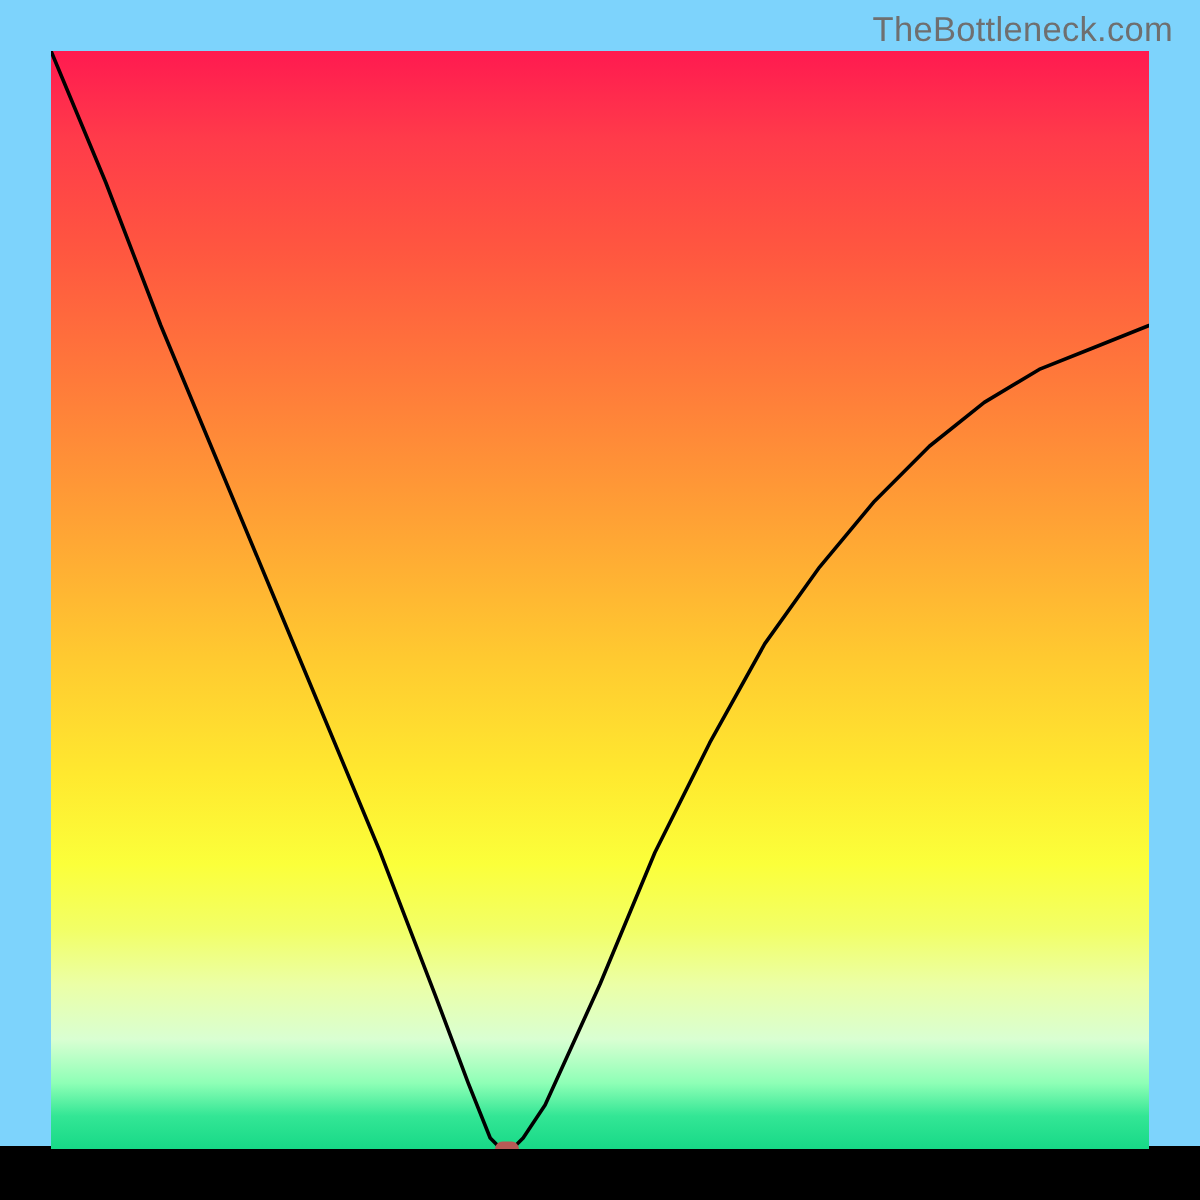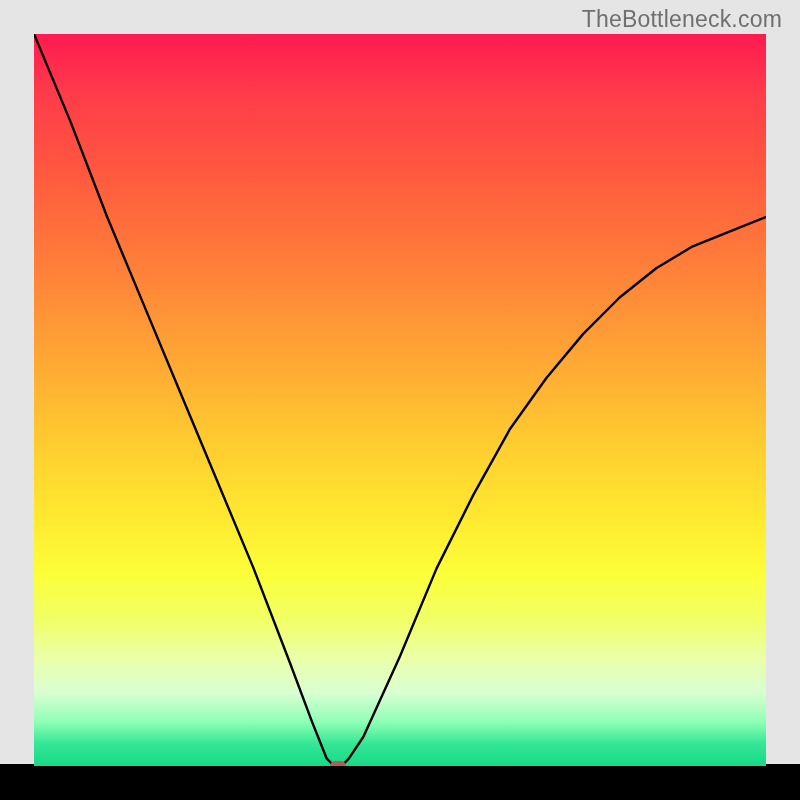--- a/index.html
+++ b/index.html
@@ -8,21 +8,21 @@
     width: 800px;
     height: 800px;
     background: #000;
     overflow: hidden;
     font-family: Arial, Helvetica, sans-serif;
   }
   .frame {
     position: absolute;
     left: 0; top: 0;
     width: 800px; height: 764px;
-    background: #e5e5e5;
+    background: #7dd3fc;
   }
   .plot-area {
     position: absolute;
     left: 34px;
     top: 34px;
     width: 732px;
     height: 732px;
     overflow: hidden;
   }
   .gradient {

